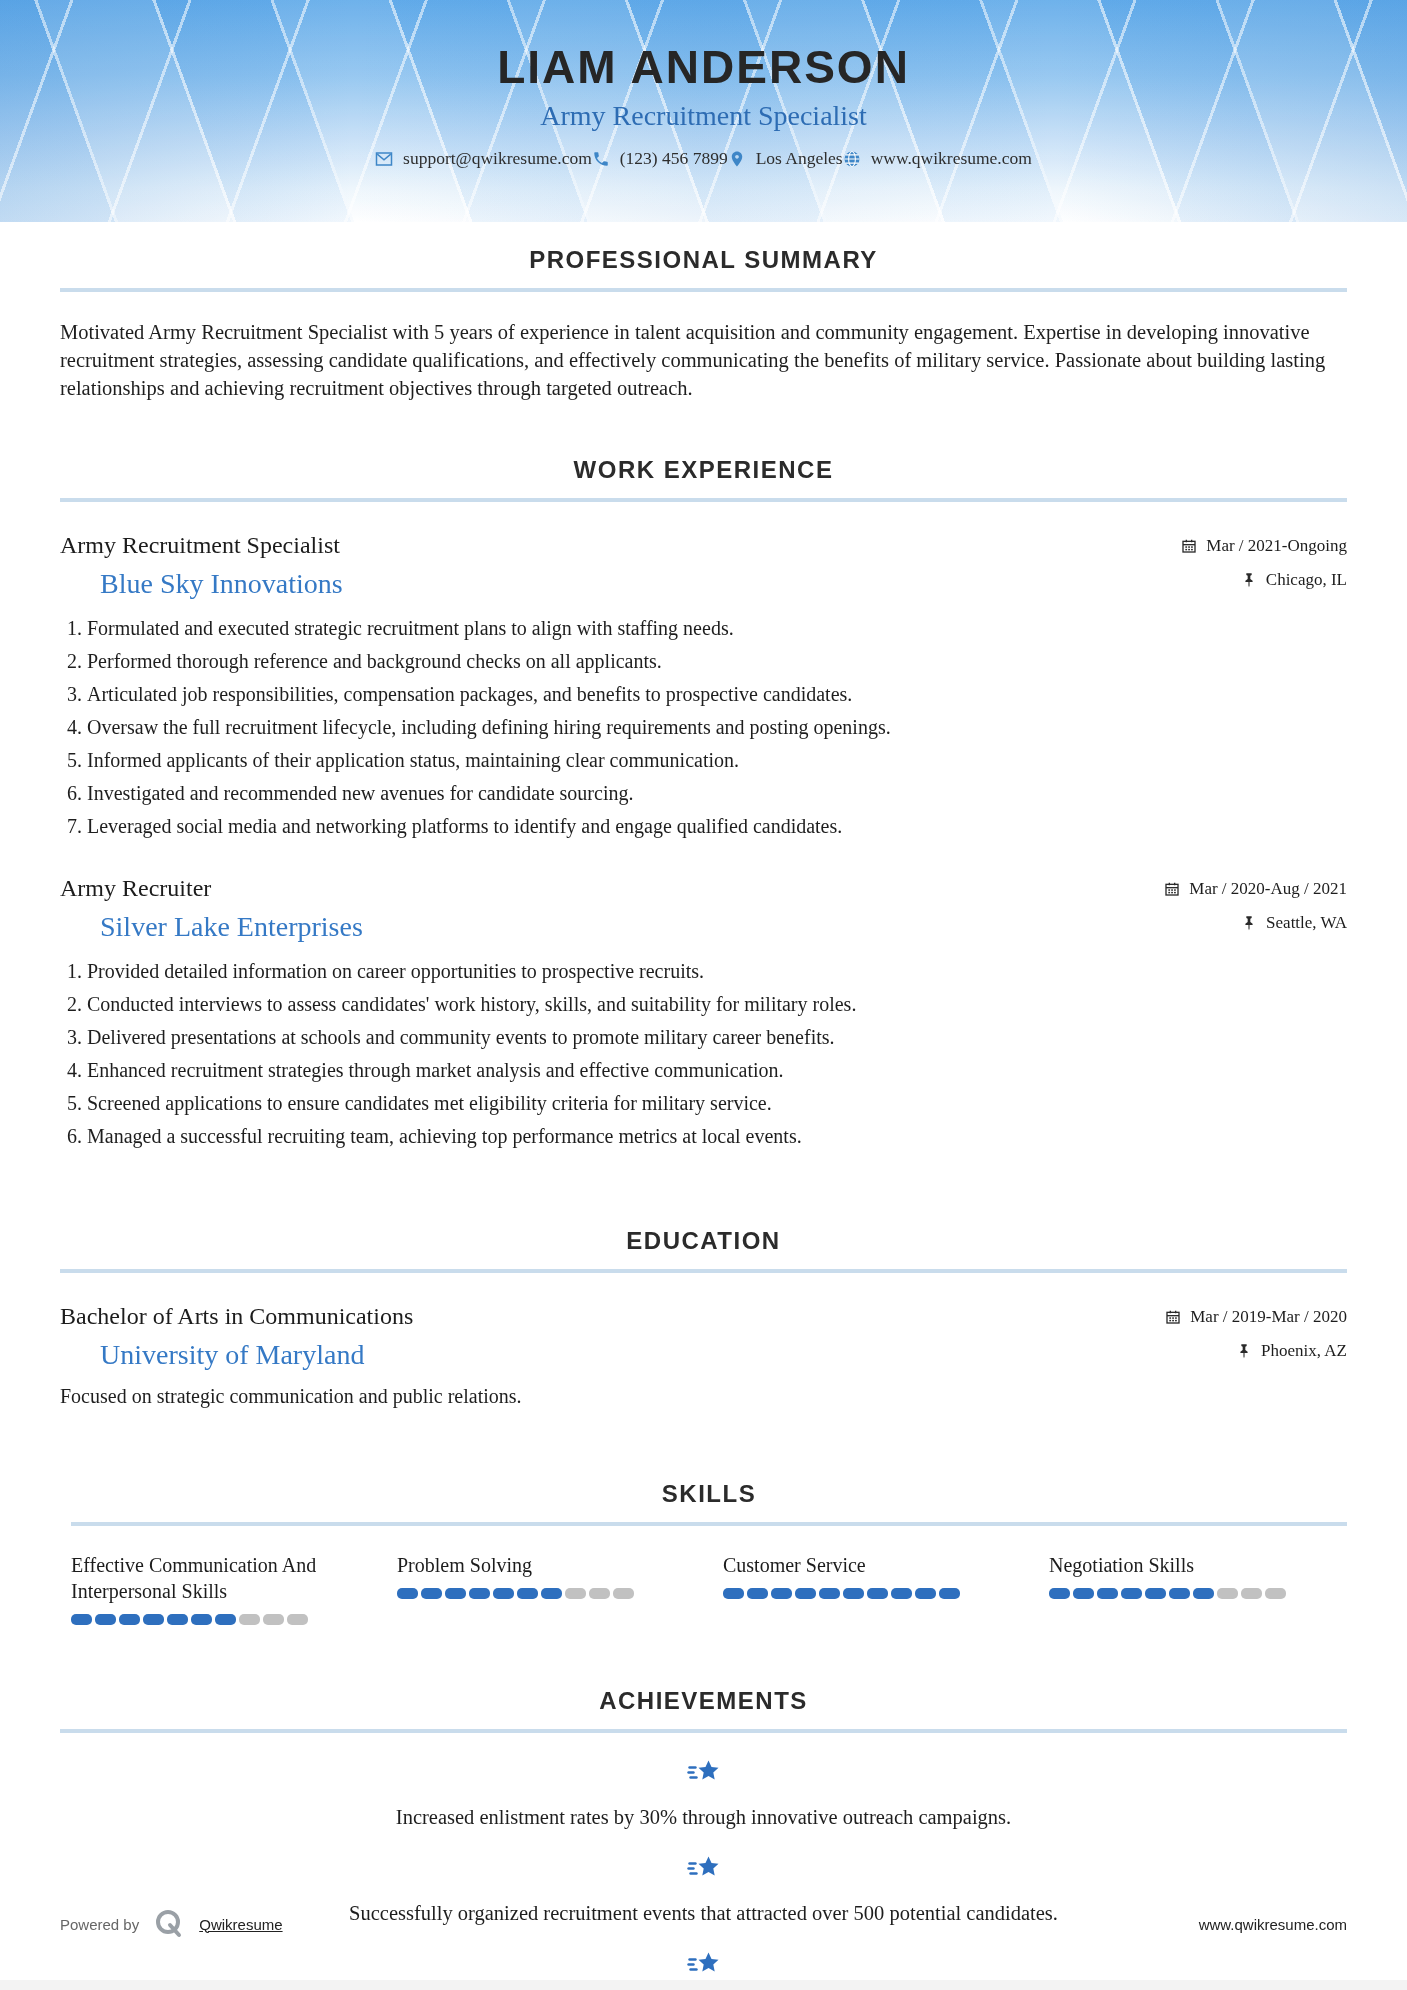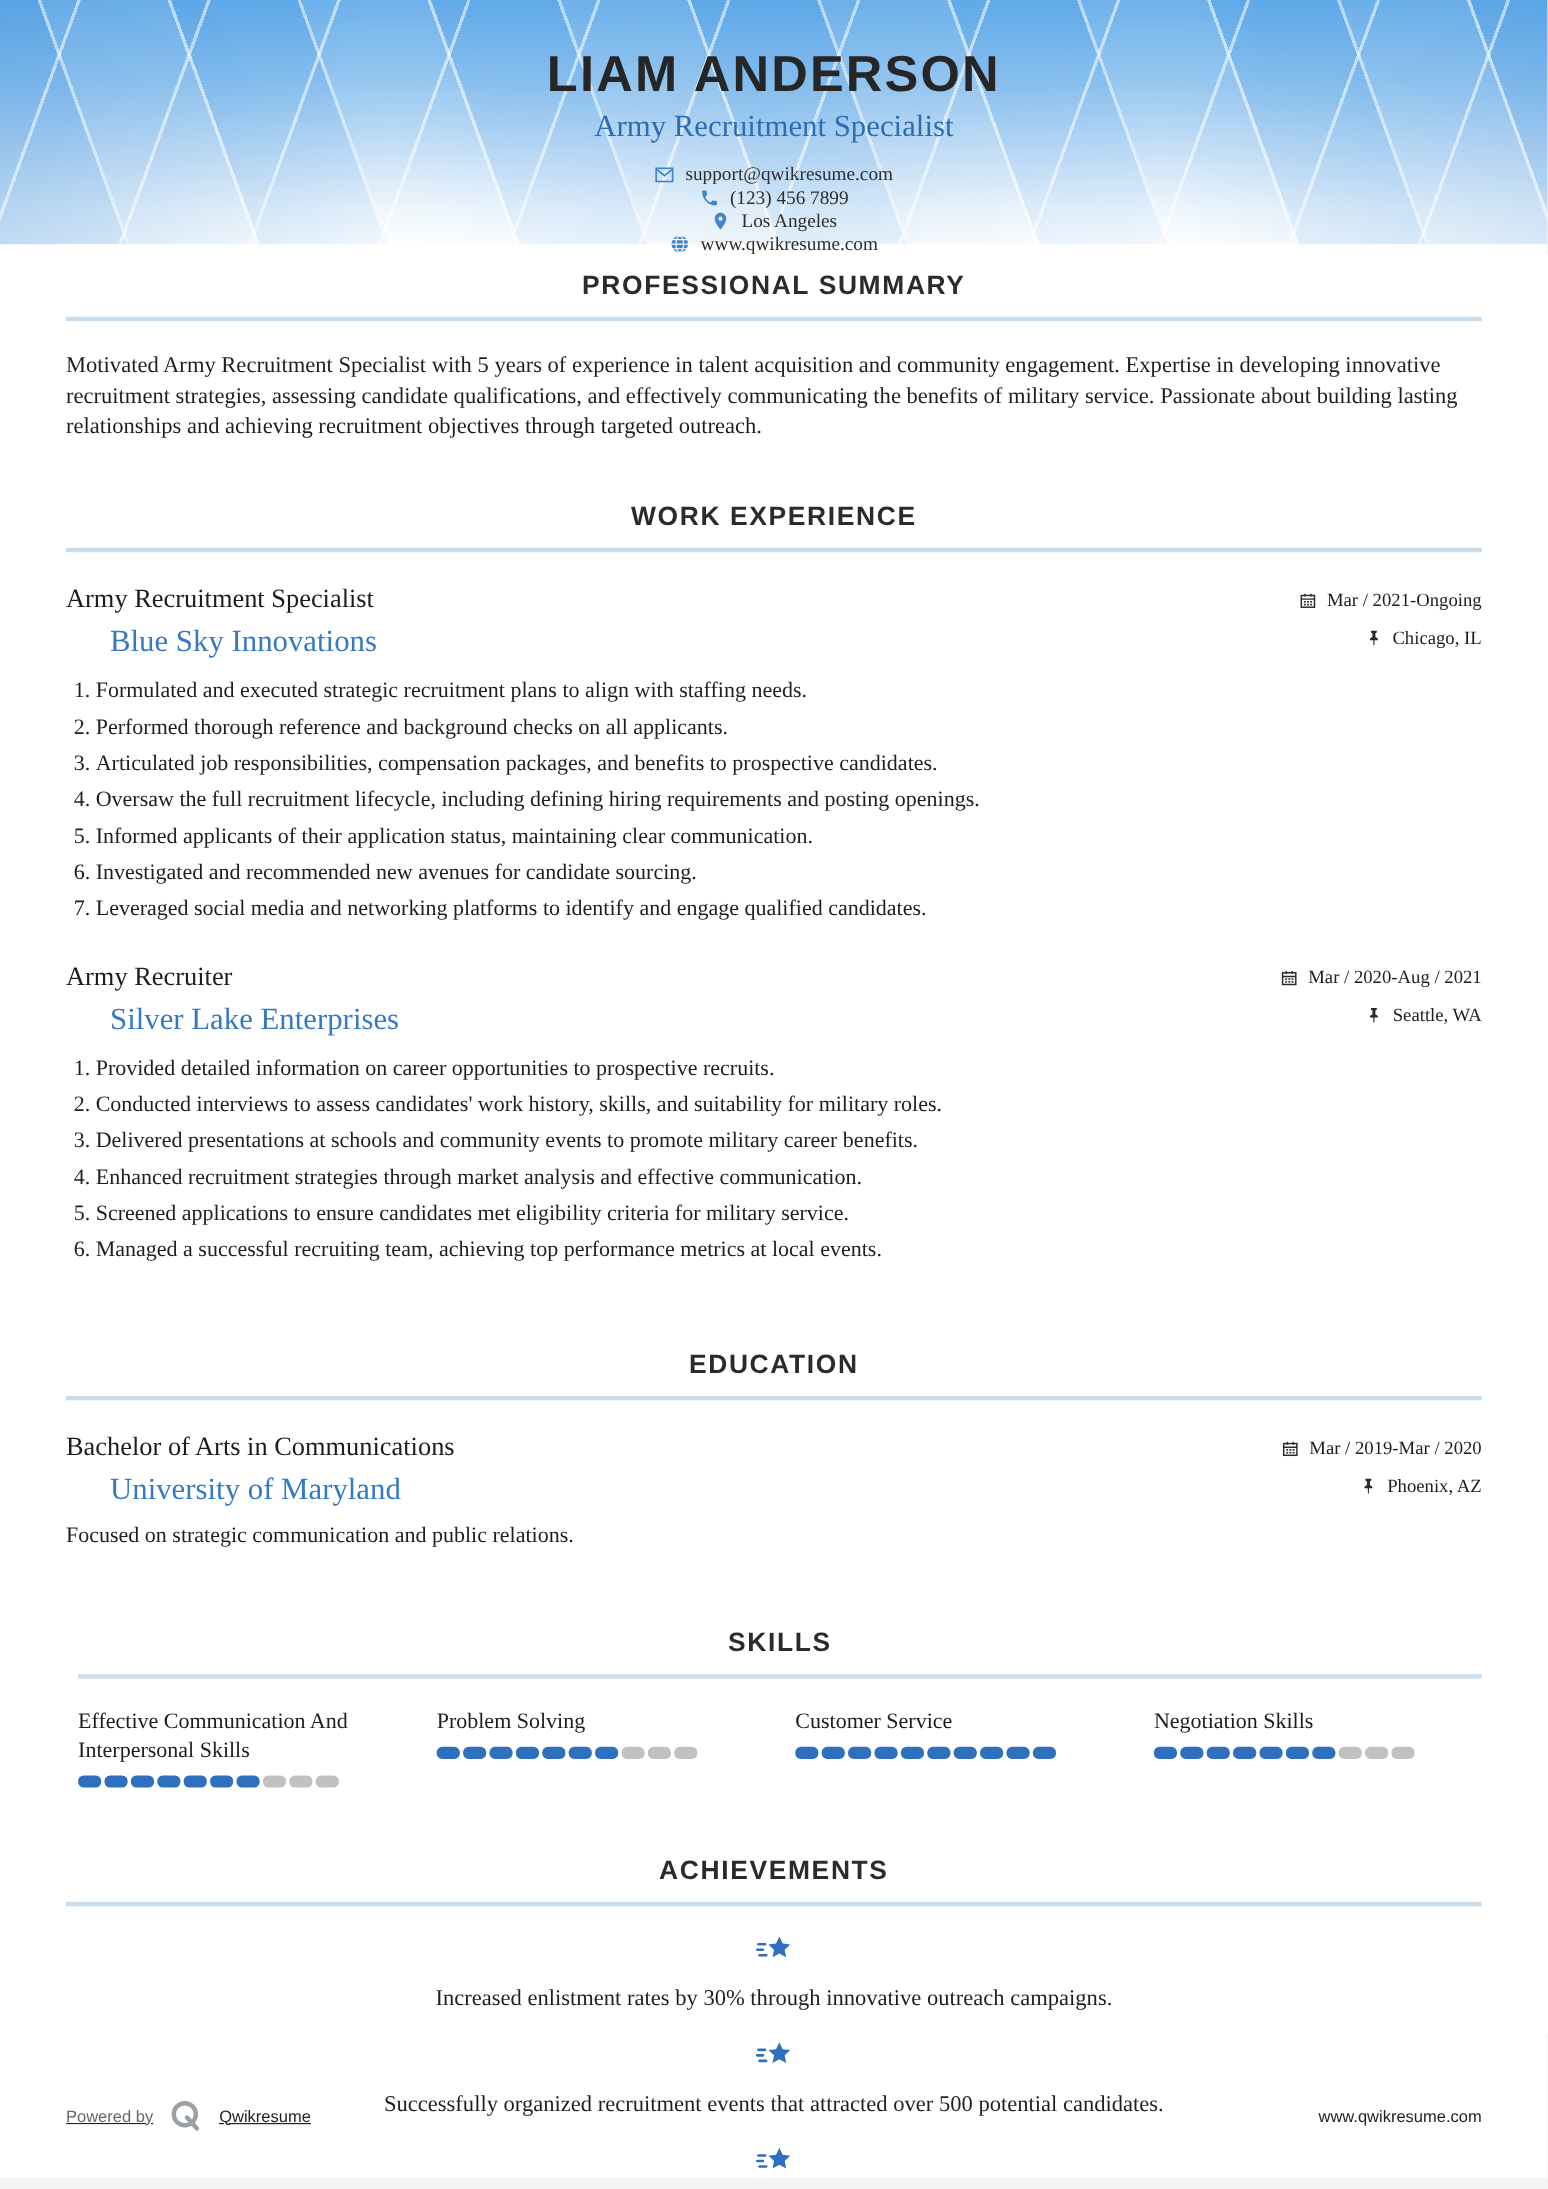--- a/index.html
+++ b/index.html
@@ -22,21 +22,21 @@
   .name {
     margin:0; padding-top:40px;
     font-family:"Liberation Sans", sans-serif; font-weight:bold;
     font-size:46px; letter-spacing:2px; color:#262626;
   }
   .subtitle {
     margin-top:6px; font-size:28px; color:#2d6cb3;
   }
   .contact {
     margin-top:16px; display:flex; justify-content:center; align-items:center; 
-    font-size:17.5px; color:#2e2e2e;flex-direction:column;
+    font-size:17.5px; color:#2e2e2e;
   }
   .citem { display:flex; align-items:center; gap:10px; }
   .cicon  { display:inline-flex; width:18px; height:18px; }
   .cicon svg { width:100%; height:100%; }
 
   
   main { padding:0 60px; }
   .sec h2 {
     margin:0; text-align:center;
     font-family:"Liberation Sans", sans-serif; font-weight:bold;
@@ -83,21 +83,21 @@
   .aicon { display:inline-flex; width:34px; height:27px; flex:0 0 auto; }
   .aicon svg { width:100%; height:100%; }
   .atext { font-size:20.5px; color:#1e1e1e; }
 
   
   .footer {
     position:absolute; left:60px; right:60px; bottom:48px;
     display:flex; justify-content:space-between; align-items:center;
     font-family:"Liberation Sans", sans-serif; font-size:15px; color:#222;
   }
-  .footer-left { display:flex; align-items:center; gap:12px;text-decoration:underline; }
+  .footer-left { display:flex; align-items:center; gap:12px; }
   .powered-by { color:#666; }
   .qlogo { display:inline-flex; width:36px; height:36px; }
   .brand-link { color:#222; text-decoration:underline; }
   .page-edge { position:absolute; left:0; right:0; bottom:0; height:10px; background:#f3f3f3; }
 </style>
 </head>
 <body>
 
 <div class="page">
 

